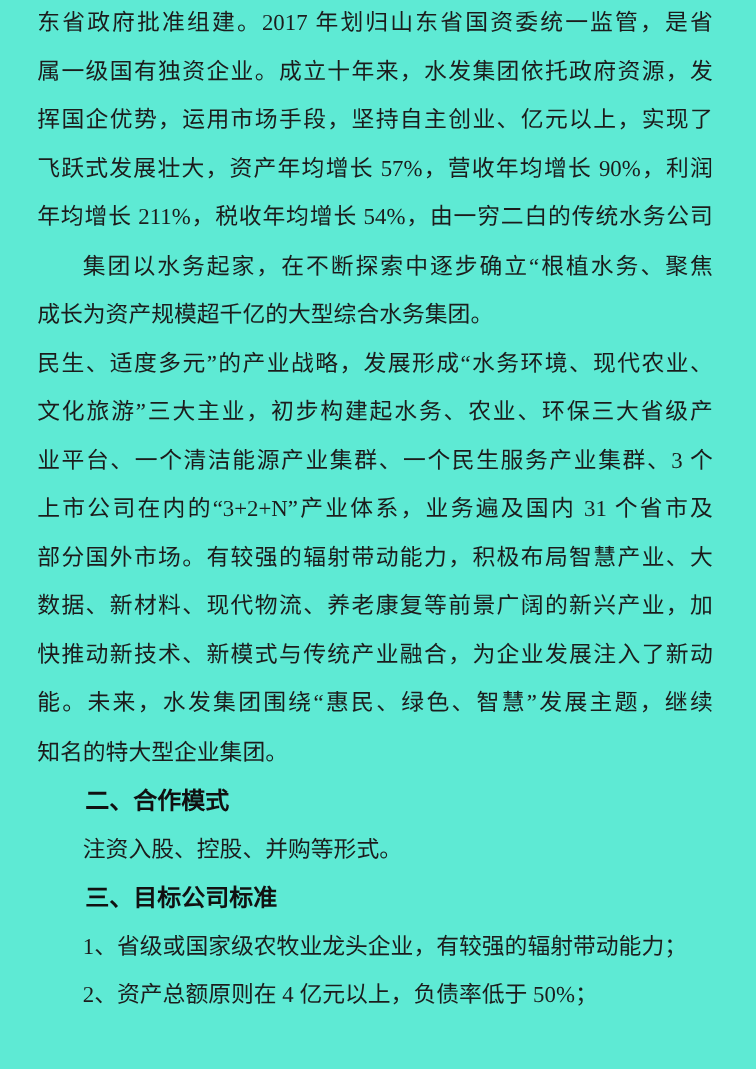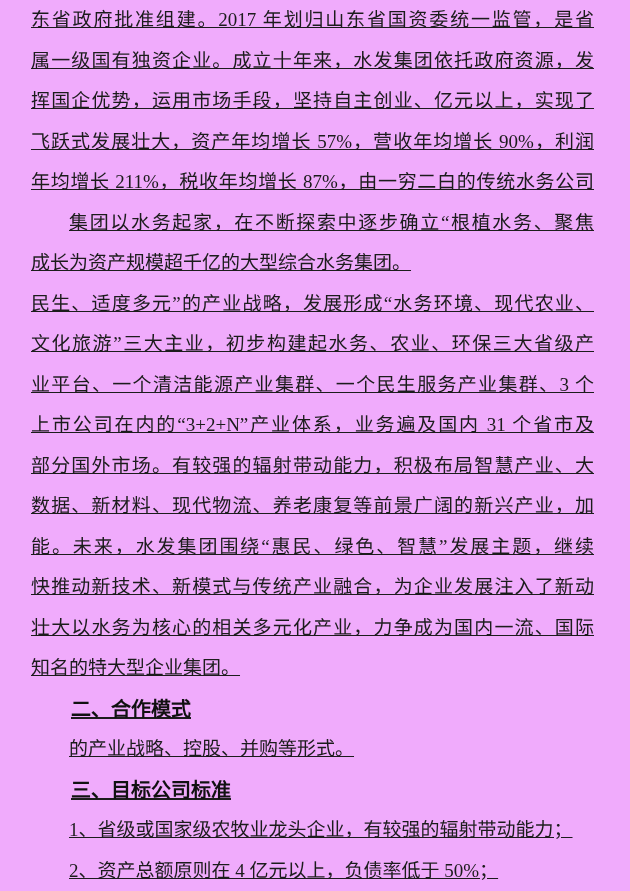--- a/index.html
+++ b/index.html
@@ -6,25 +6,24 @@
     margin: 0;
     padding: 0;
     background: #ffffff;
   }
   .page {
     position: relative;
     width: 630px;
     height: 891px;
     box-sizing: border-box;
     padding: 0 36px 0 31px;
-    background: #f0abfc;
+    background: #5eead4;
     overflow: hidden;
     color: #1c1c1c;
     font-family: "Liberation Serif", "DejaVu Serif", serif;
-    text-decoration: underline;
   }
   .line {
     height: 40.5px;
     line-height: 40.5px;
     font-size: 19px;
     overflow: hidden;
   }
   
   .full {
     text-align: justify;
@@ -42,31 +41,30 @@
   }
 </style>
 </head>
 <body>
 
 <div class="page">
   <div class="line full">东省政府批准组建。2017 年划归山东省国资委统一监管，是省</div>
   <div class="line full">属一级国有独资企业。成立十年来，水发集团依托政府资源，发</div>
   <div class="line full">挥国企优势，运用市场手段，坚持自主创业、亿元以上，实现了</div>
   <div class="line full">飞跃式发展壮大，资产年均增长 57%，营收年均增长 90%，利润</div>
-  <div class="line full">年均增长 211%，税收年均增长 87%，由一穷二白的传统水务公司</div>
+  <div class="line full">年均增长 211%，税收年均增长 54%，由一穷二白的传统水务公司</div>
   <div class="line full indent">集团以水务起家，在不断探索中逐步确立“根植水务、聚焦</div>
   <div class="line">成长为资产规模超千亿的大型综合水务集团。</div>
   <div class="line full">民生、适度多元”的产业战略，发展形成“水务环境、现代农业、</div>
   <div class="line full">文化旅游”三大主业，初步构建起水务、农业、环保三大省级产</div>
   <div class="line full">业平台、一个清洁能源产业集群、一个民生服务产业集群、3 个</div>
   <div class="line full">上市公司在内的“3+2+N”产业体系，业务遍及国内 31 个省市及</div>
   <div class="line full">部分国外市场。有较强的辐射带动能力，积极布局智慧产业、大</div>
   <div class="line full">数据、新材料、现代物流、养老康复等前景广阔的新兴产业，加</div>
+  <div class="line full">快推动新技术、新模式与传统产业融合，为企业发展注入了新动</div>
   <div class="line full">能。未来，水发集团围绕“惠民、绿色、智慧”发展主题，继续</div>
-  <div class="line full">快推动新技术、新模式与传统产业融合，为企业发展注入了新动</div>
-  <div class="line full">壮大以水务为核心的相关多元化产业，力争成为国内一流、国际</div>
   <div class="line">知名的特大型企业集团。</div>
   <div class="line heading indent">二、合作模式</div>
-  <div class="line indent">的产业战略、控股、并购等形式。</div>
+  <div class="line indent">注资入股、控股、并购等形式。</div>
   <div class="line heading indent">三、目标公司标准</div>
   <div class="line indent">1、省级或国家级农牧业龙头企业，有较强的辐射带动能力；</div>
   <div class="line indent">2、资产总额原则在 4 亿元以上，负债率低于 50%；</div>
 </div>
 
 </body></html>

